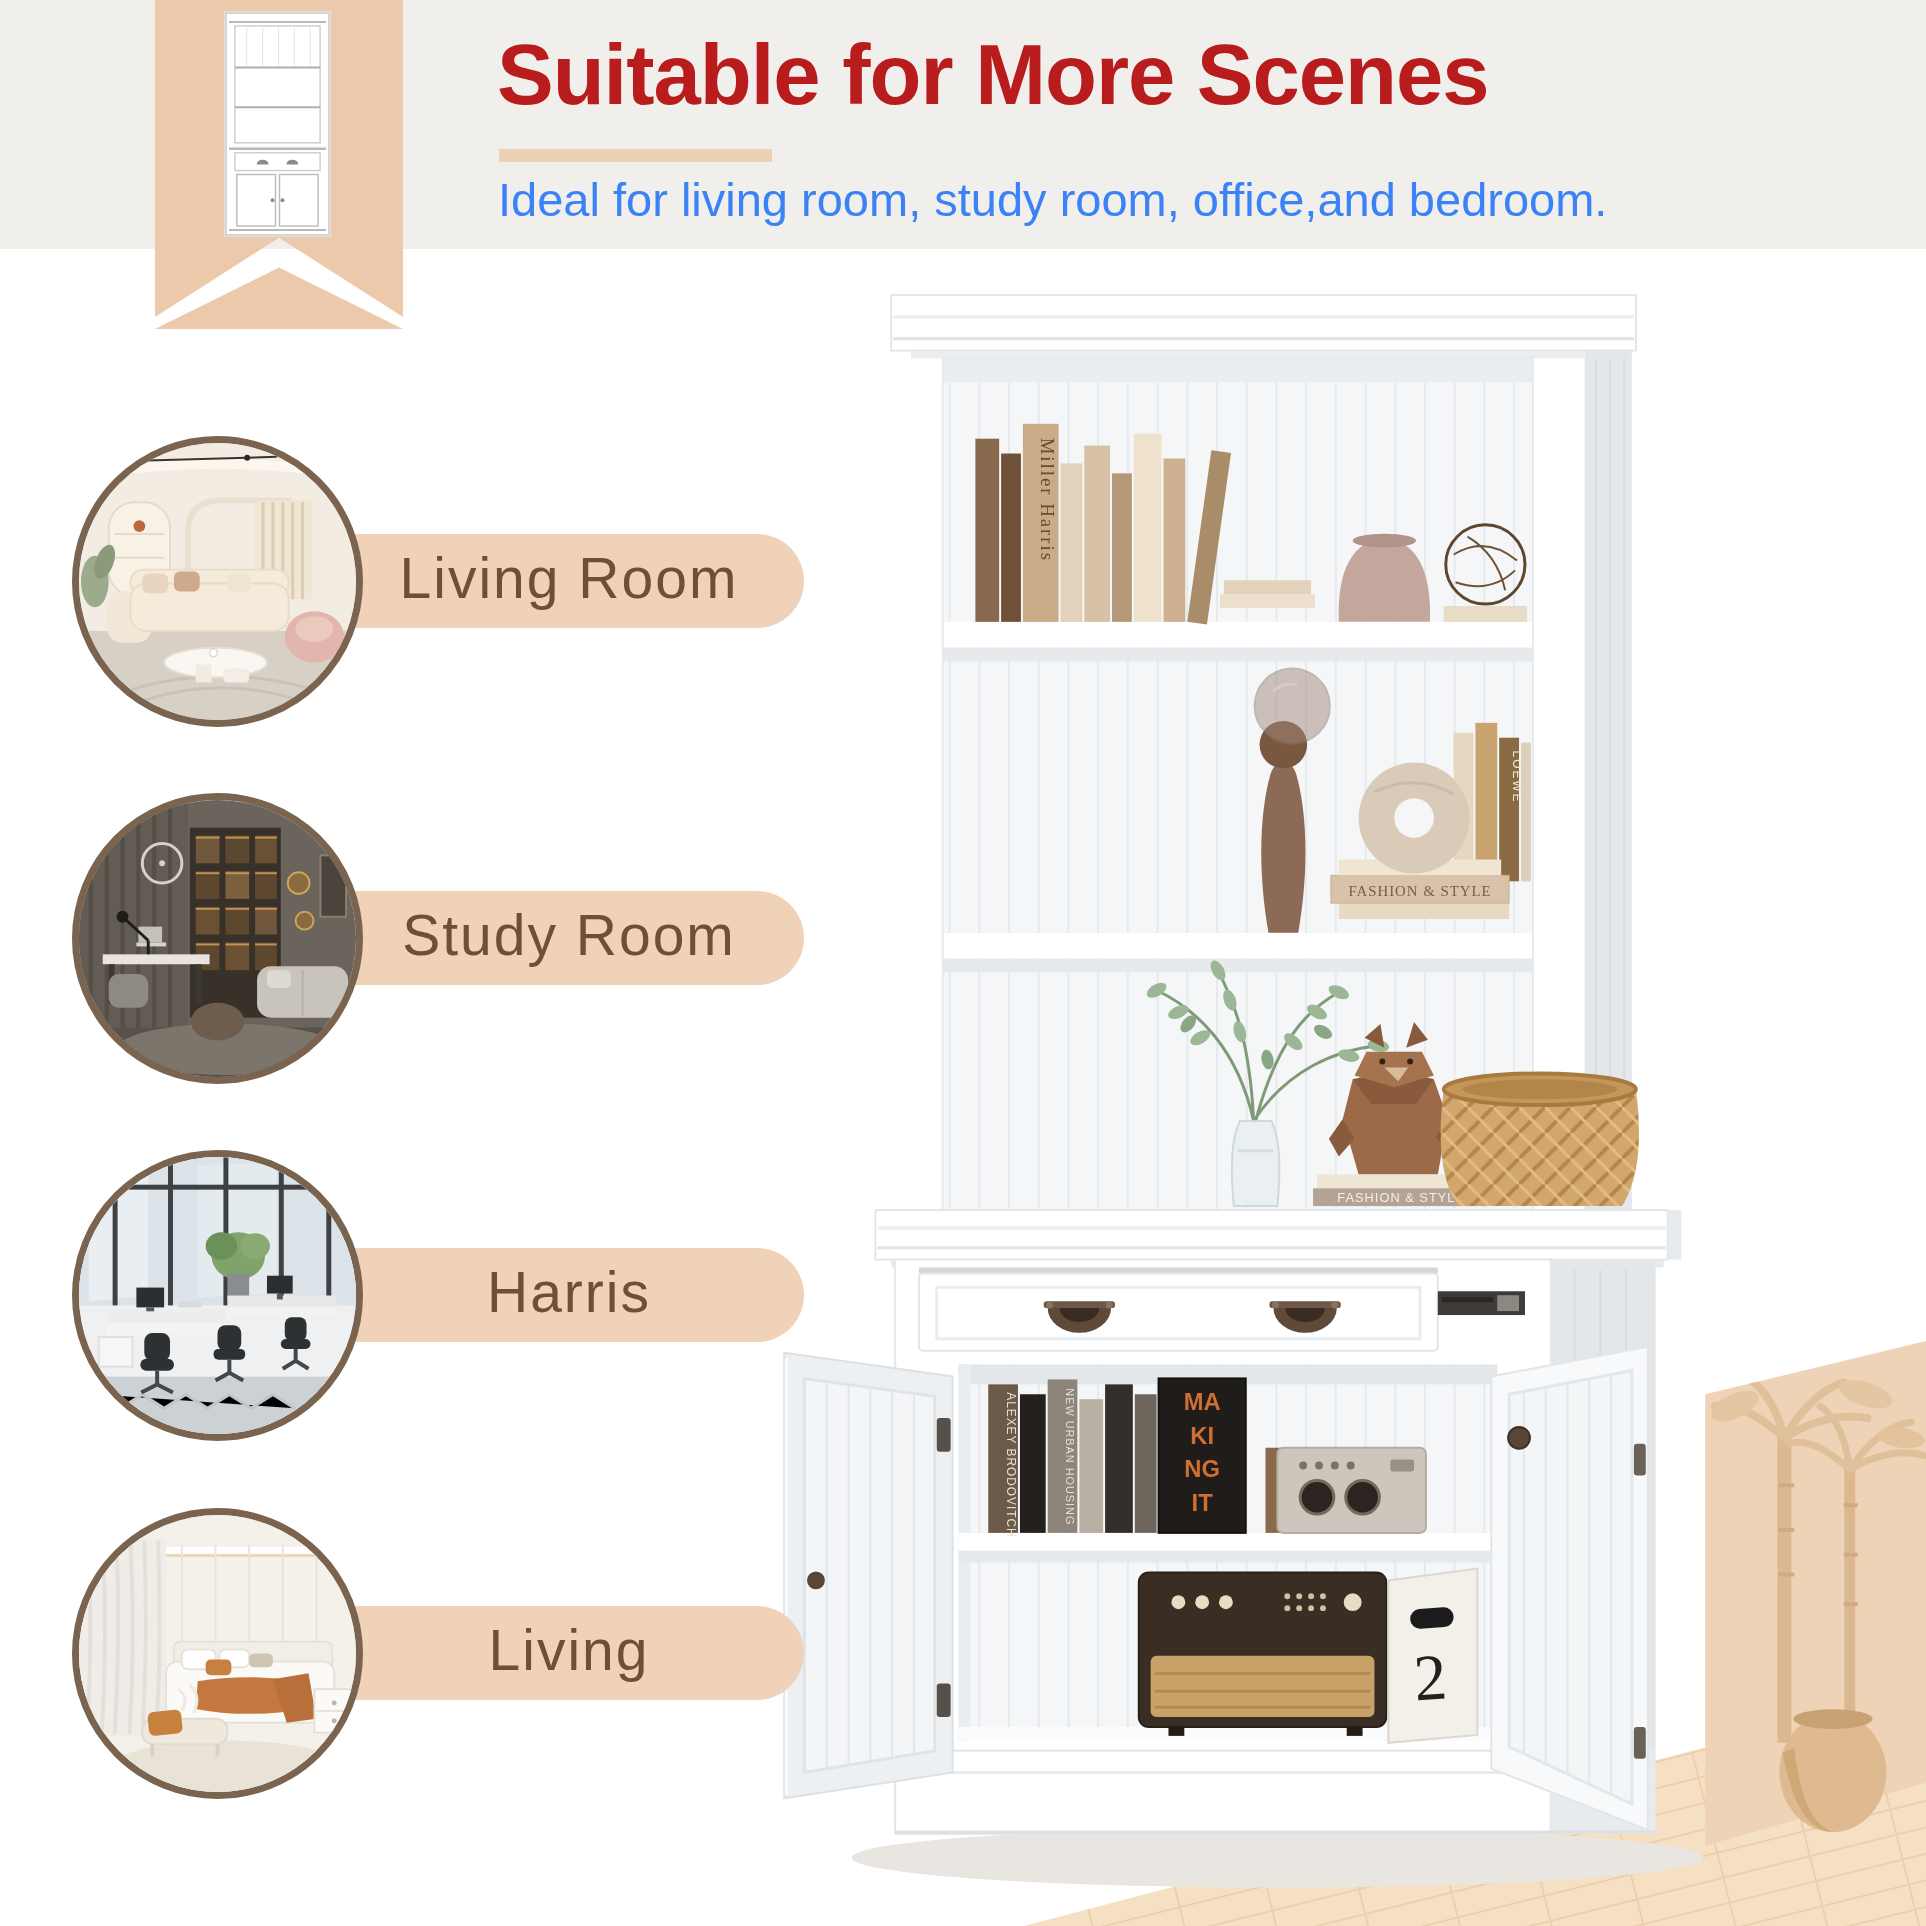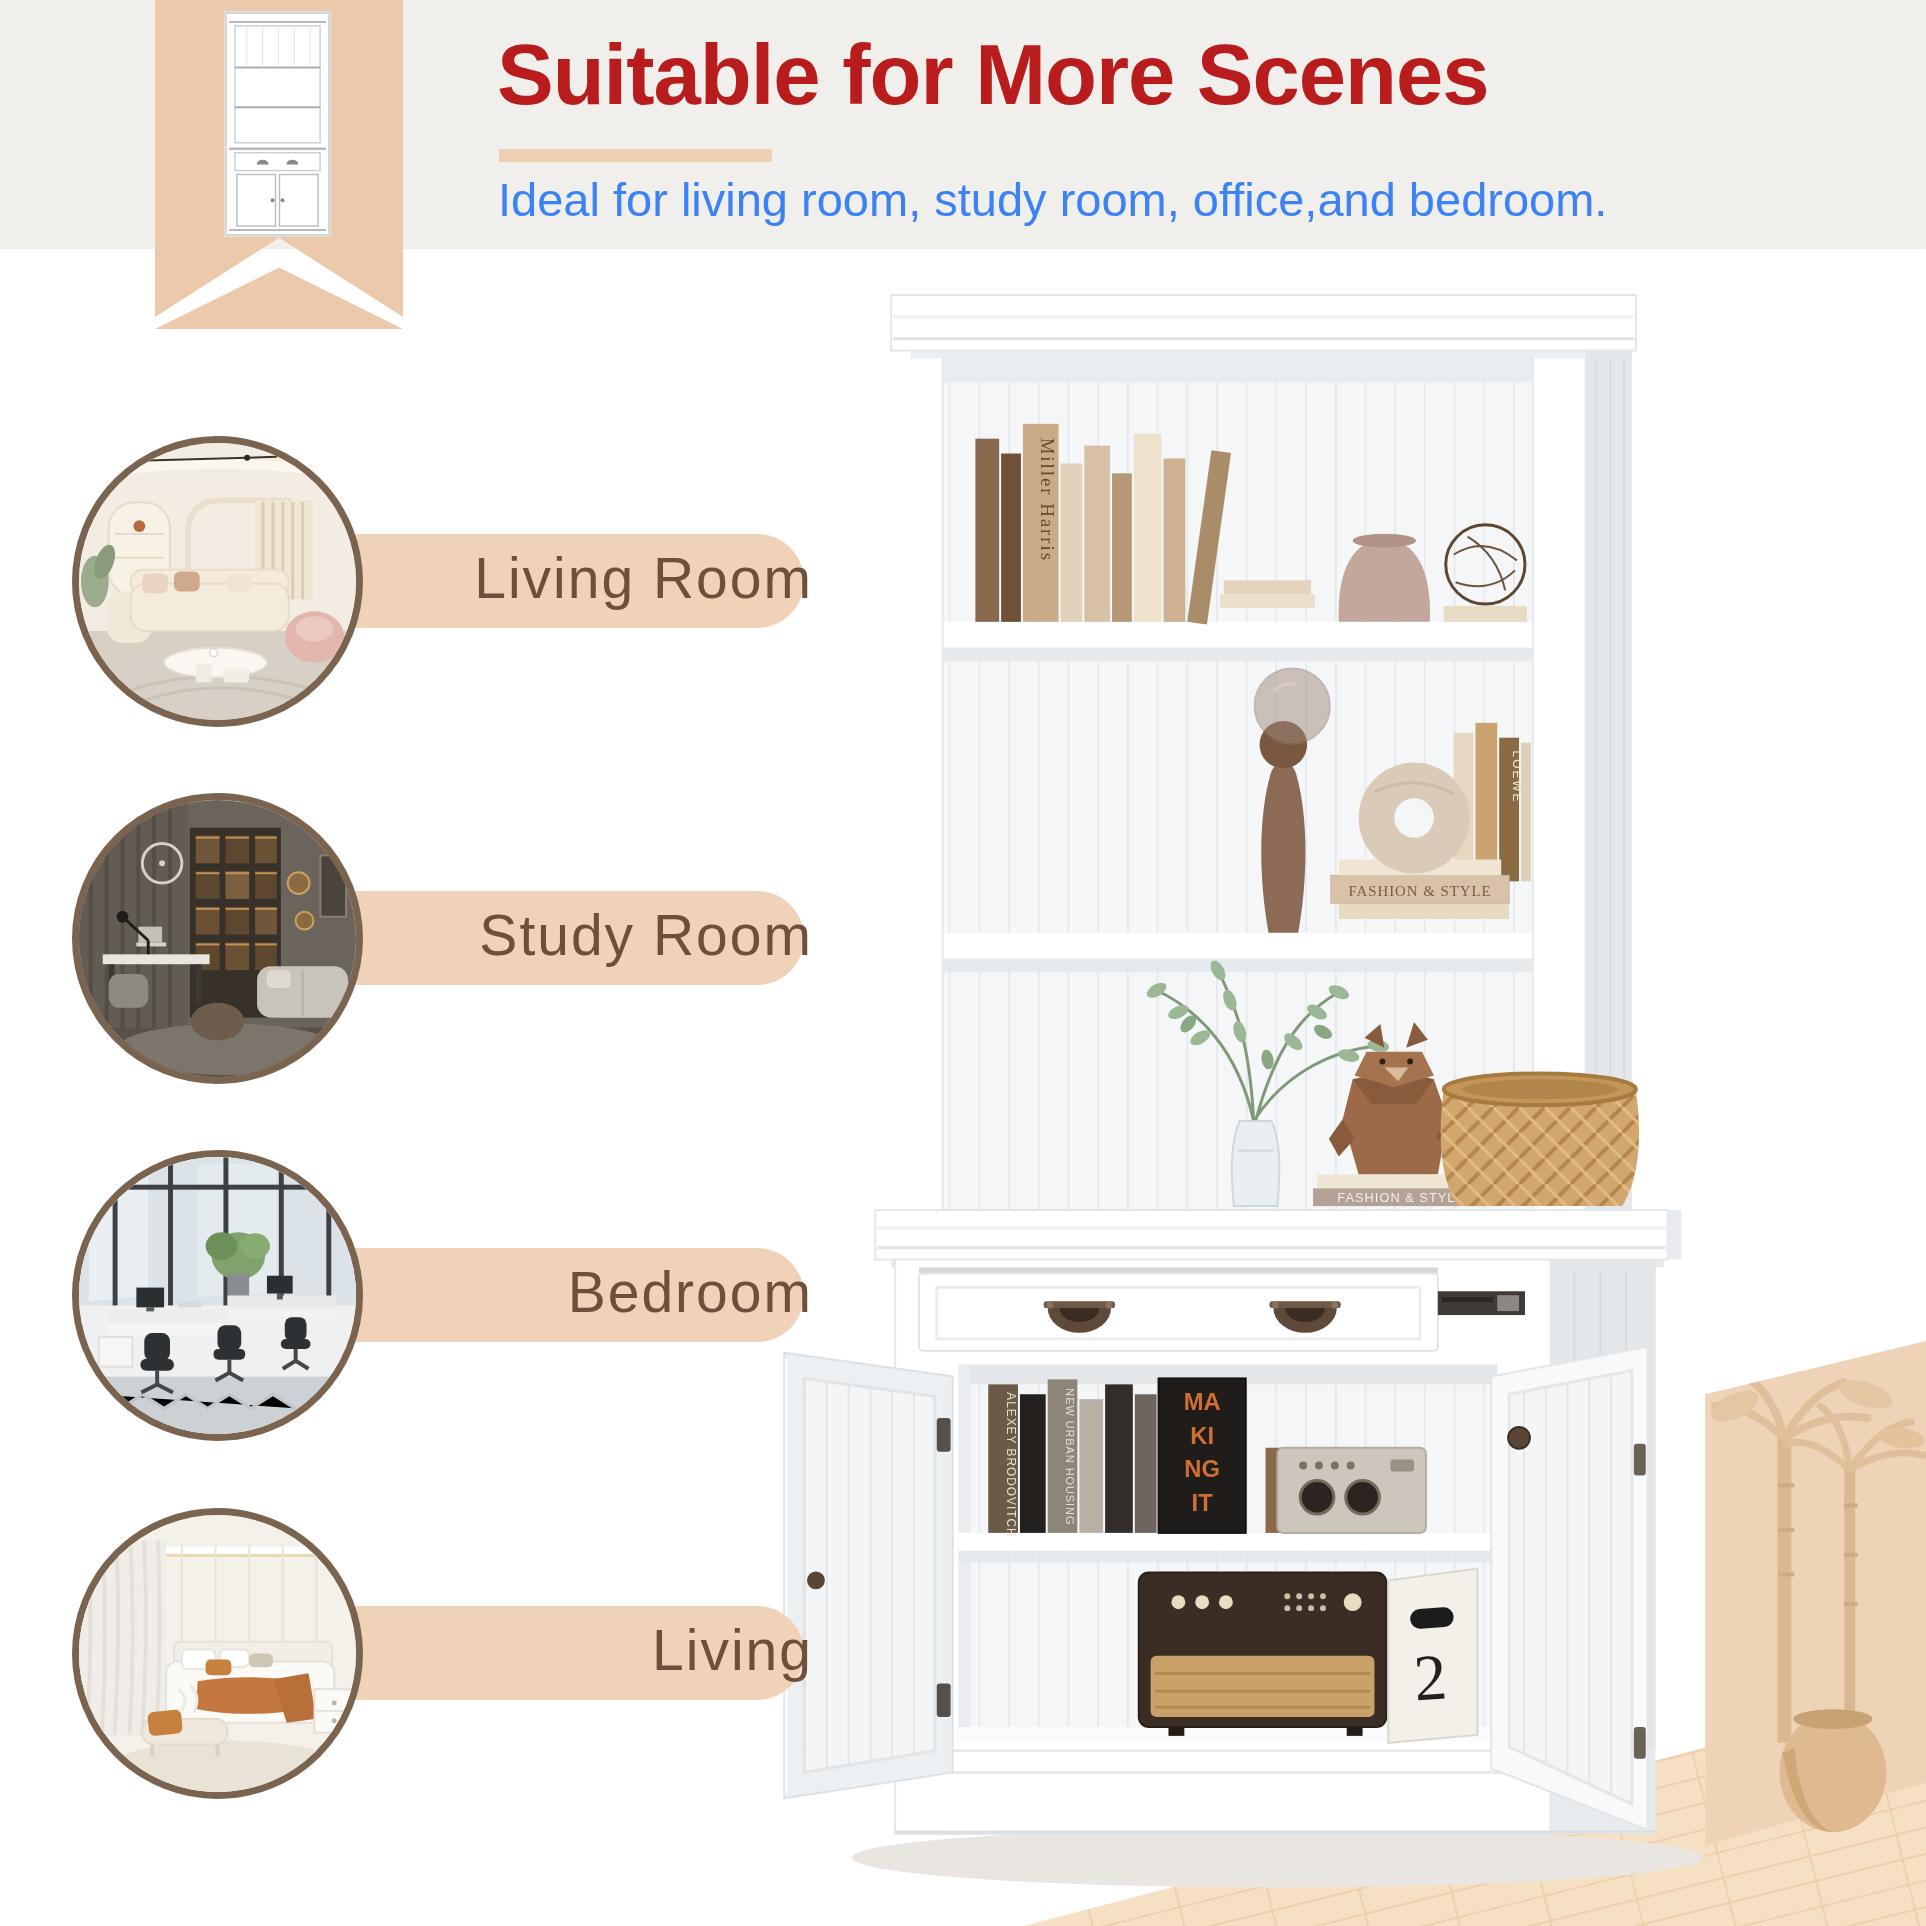--- a/index.html
+++ b/index.html
@@ -13,22 +13,22 @@
           clip-path:polygon(0 0,100% 0,100% 100%,50% 75%,0 100%)}
   .ribbon-chevron{left:155px;top:246px;width:248px;height:83px;background:#ecc9ab;
           clip-path:polygon(50% 26%,100% 100%,0 100%)}
   .thumb{left:225px;top:12px;width:105px;height:224px;background:#ffffff;box-shadow:0 0 0 1px #e2ded8}
   
   .title{left:497px;top:26px;font-size:85px;font-weight:700;color:#b91c1c;letter-spacing:-1px;white-space:nowrap}
   .underline{left:499px;top:149px;width:273px;height:13px;background:#eed0b4}
   .subtitle{left:498px;top:172px;font-size:47px;color:#3b82f6;white-space:nowrap}
   
   .pill{left:277px;width:527px;height:94px;border-radius:50px;background:#efd2b8;z-index:1}
-  .pill span{position:absolute;left:94px;width:442px;top:50%;transform:translateY(-54%);
-             text-align:right;font-size:57px;color:#6d4f3a;letter-spacing:2px;white-space:nowrap}
+  .pill span{position:absolute;left:71px;width:442px;top:50%;transform:translateY(-54%);
+             text-align:center;font-size:57px;color:#6d4f3a;letter-spacing:2px;white-space:nowrap}
   .circle{left:72px;width:291px;height:291px;border-radius:50%;border:7px solid #7a644f;
           box-sizing:border-box;overflow:hidden;background:#e8e2d8;z-index:2}
   .circle svg{display:block}
   .r1c{top:436px}.r1p{top:534px}
   .r2c{top:793px}.r2p{top:891px}
   .r3c{top:1150px}.r3p{top:1248px}
   .r4c{top:1508px}.r4p{top:1606px}
   svg text{font-family:"Liberation Sans",sans-serif}
   svg text.serif{font-family:"Liberation Serif",serif}
   .product-svg{left:0;top:0;z-index:0}
@@ -452,21 +452,21 @@
       <line x1="70" y1="142" x2="70" y2="156" stroke="#1f1d1a" stroke-width="3"></line>
     <rect x="30" y="176" width="40" height="34" rx="10" fill="#8e8a82"></rect>
     <ellipse cx="140" cy="224" rx="27" ry="19" fill="#6e5c4d"></ellipse>
     <rect x="180" y="168" width="92" height="52" rx="14" fill="#c8c4bc"></rect>
     <rect x="190" y="172" width="24" height="18" rx="5" fill="#dedad2"></rect>
     <line x1="226" y1="172" x2="226" y2="218" stroke="#b4b0a8" stroke-width="2"></line>
   </svg>
 </div>
 
 <div class="abs pill r3p">
-  <span>Bedroom</span>
+  <span>Harris</span>
   </div>
 <div class="abs circle r3c">
   <svg width="277" height="277" viewBox="0 0 280 280">
     <rect width="280" height="280" fill="#eef0f1"></rect>
     <rect width="280" height="150" fill="#dce3e8"></rect>
     <polygon points="10,10 70,6 70,140 10,146" fill="#e8eef1"></polygon>
       <polygon points="120,8 200,6 200,138 120,142" fill="#e4ebef"></polygon>
     <g fill="#3d4144">
         <rect x="34" width="5" height="150"></rect>
         <rect x="90" width="5" height="150"></rect>

